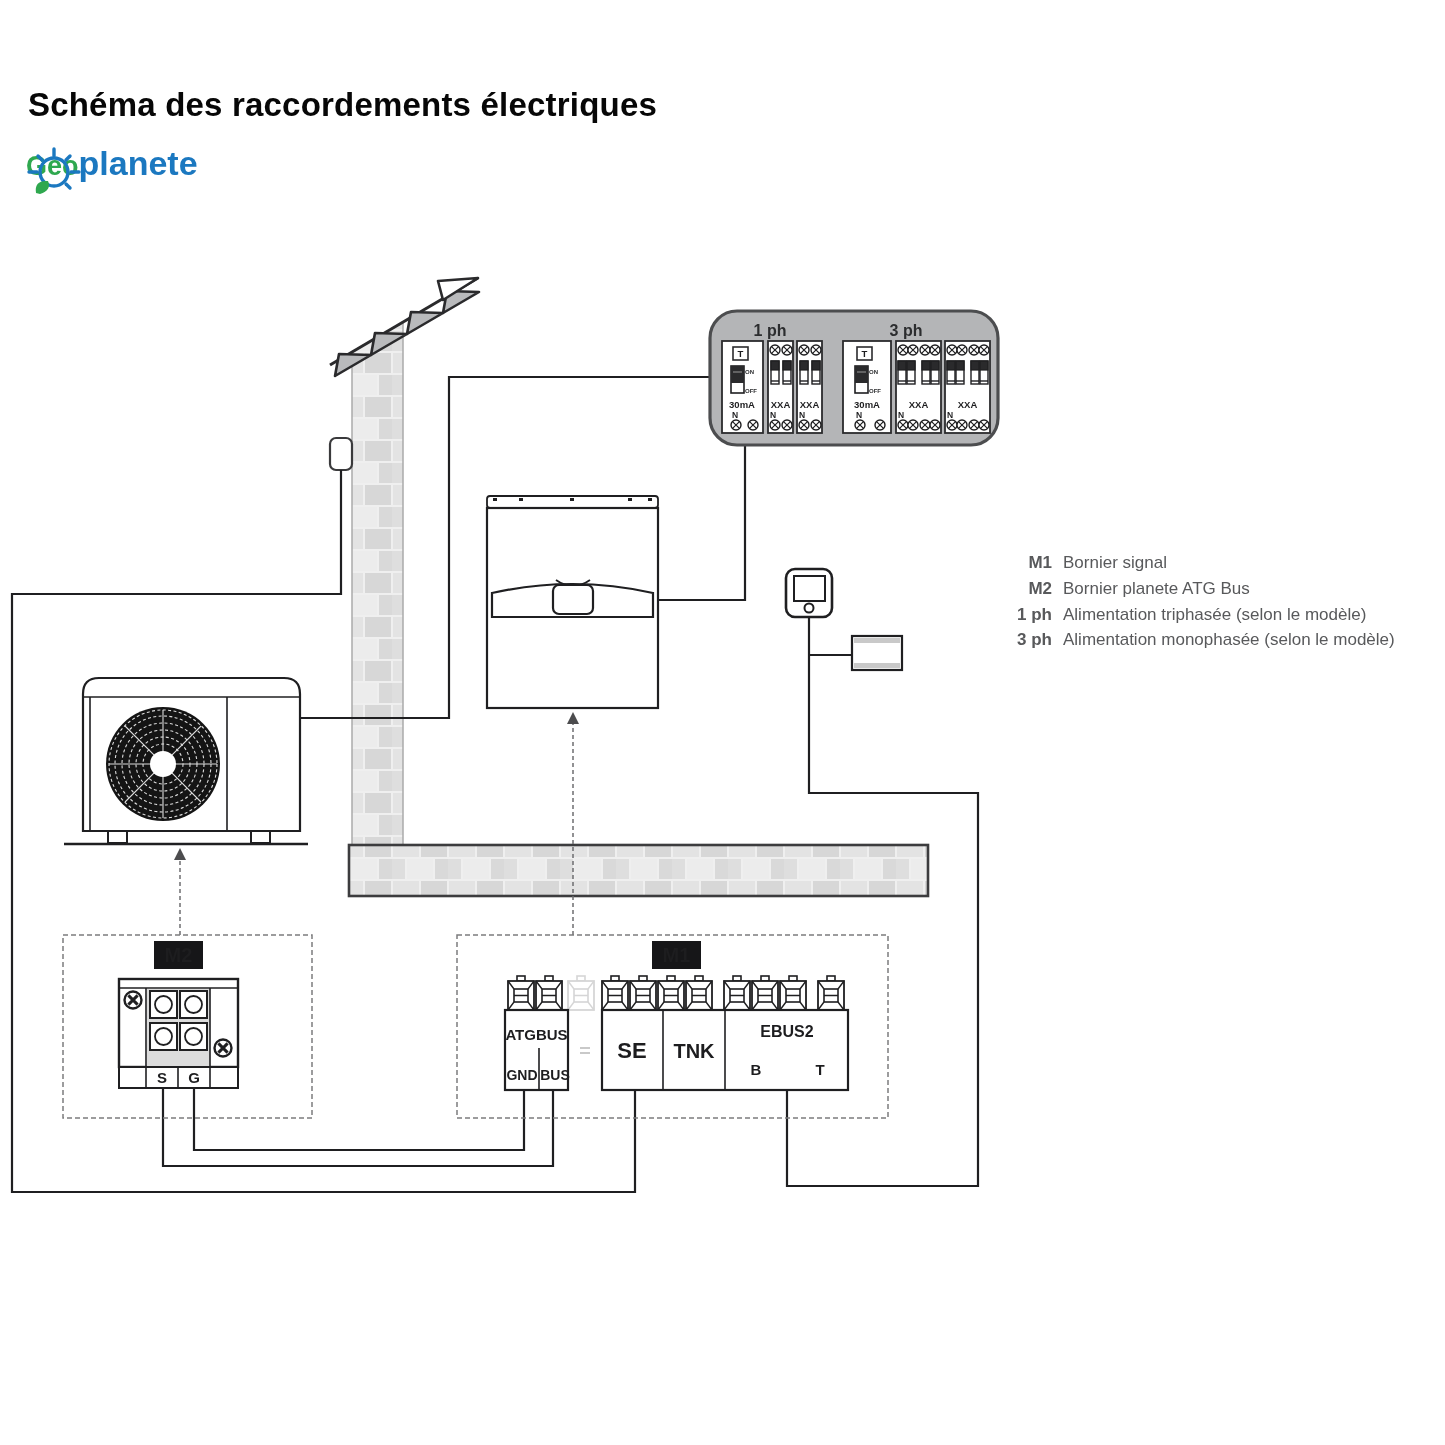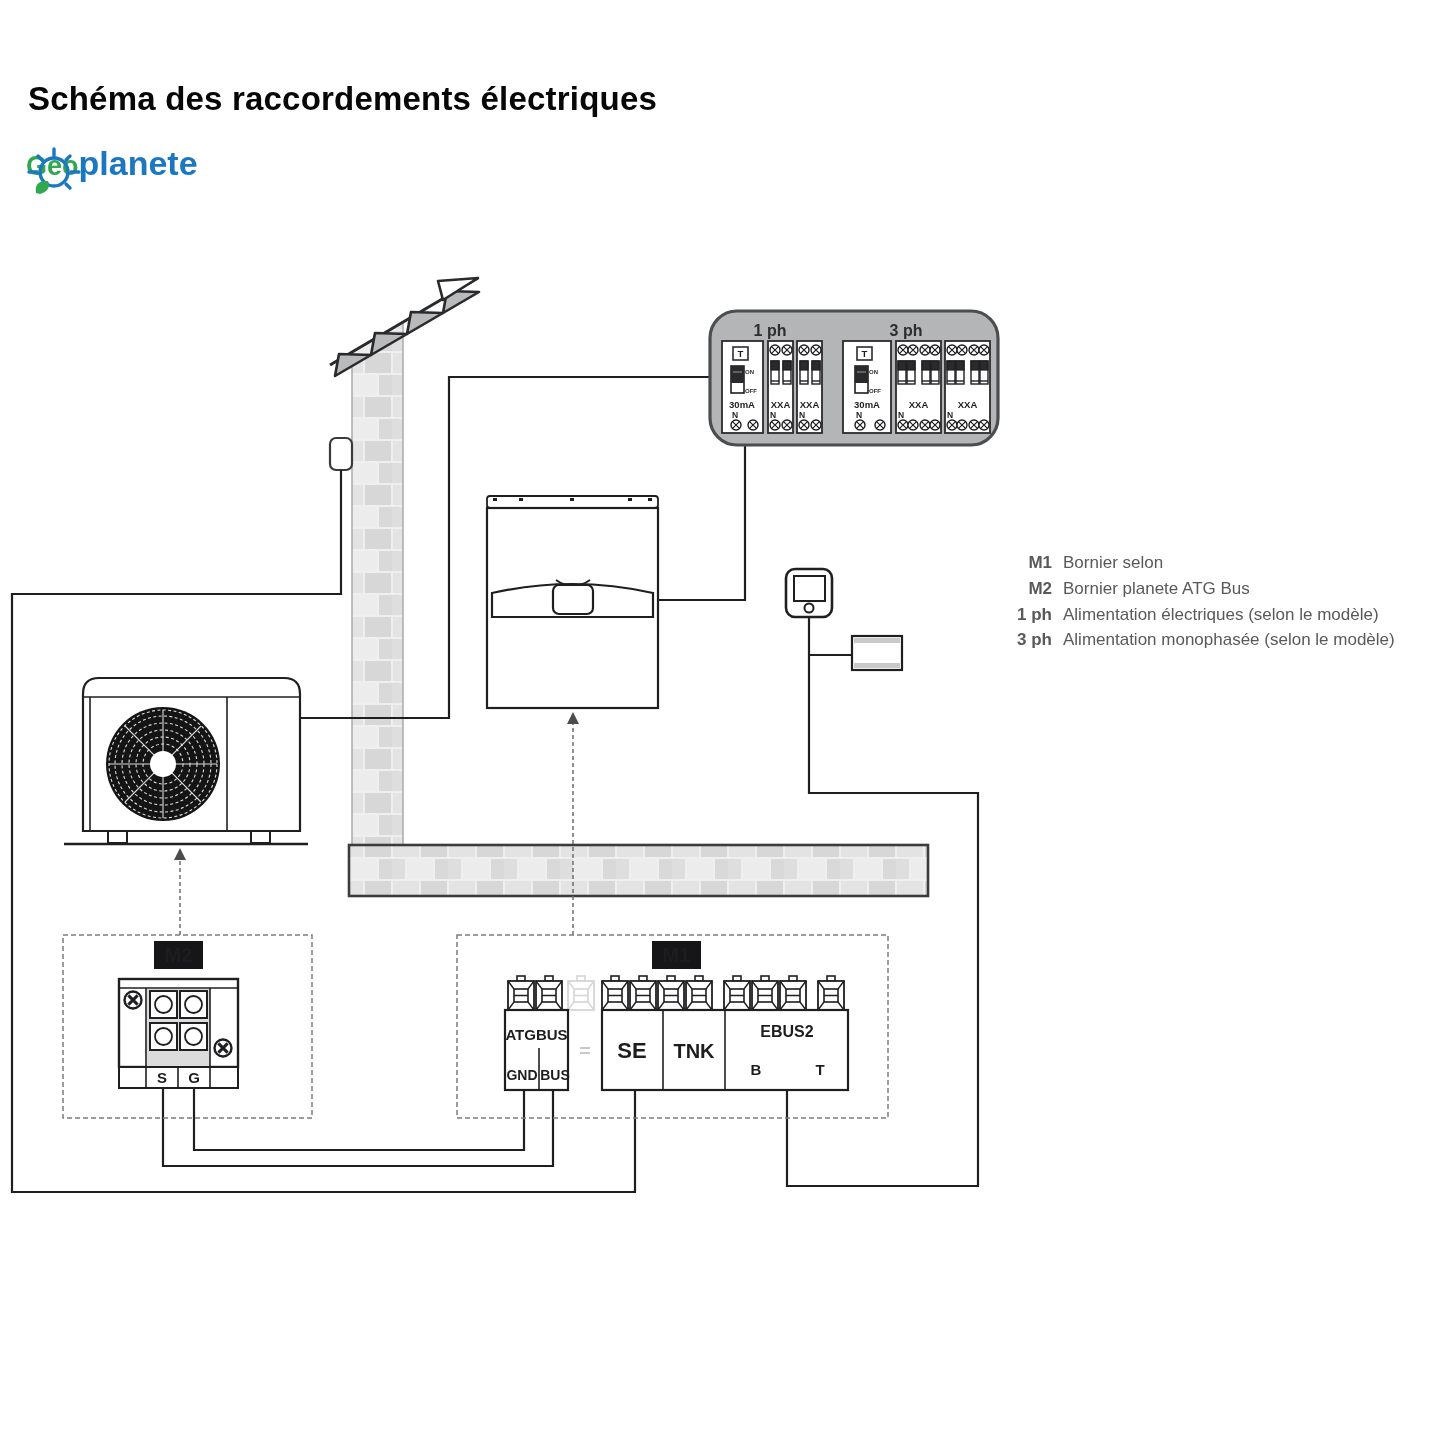--- a/index.html
+++ b/index.html
@@ -1,18 +1,18 @@
 <!DOCTYPE html>
 <html><head>
 <meta charset="utf-8">
 <style>
   html,body{margin:0;padding:0;background:#ffffff;}
   #stage{position:relative;width:1445px;height:1445px;background:#fff;overflow:hidden;
          font-family:"Liberation Sans", sans-serif;}
-  #page-title{position:absolute;left:28px;top:80px;margin:0;font-size:33px;font-weight:bold;
+  #page-title{position:absolute;left:28px;top:86px;margin:0;font-size:33px;font-weight:bold;
               letter-spacing:.2px;color:#070707;font-family:"Liberation Sans",sans-serif;}
   #logo{position:absolute;left:26px;top:144px;display:flex;align-items:center;gap:8px;}
   #logo .geo{color:#2fa84f;font-size:27px;font-weight:bold;}
   #logo .planete{color:#1b78c0;font-size:34px;font-weight:bold;}
   #legend{position:absolute;left:1008px;top:550px;color:#58595b;font-size:17px;line-height:25.8px;}
   #legend .lrow{display:flex;}
   #legend .lkey{display:inline-block;width:44px;text-align:right;font-weight:bold;flex:0 0 44px;}
   #legend .lval{margin-left:11px;white-space:nowrap;}
   svg{position:absolute;left:0;top:0;}
   svg text{font-family:"Liberation Sans",sans-serif;fill:#1d1d1f;}
@@ -45,29 +45,29 @@
         <line x1="40" y1="40" x2="44" y2="44"></line>
       </g>
       <path d="M10,49 Q8,36 22,37 Q26,46 14,50 Z" fill="#2fa84f"></path>
     </svg>
     <div><span class="geo">Geo</span><span class="planete">planete</span></div>
   </div>
 
   <div id="legend">
     <div class="lrow">
       <span class="lkey">M1</span>
-      <span class="lval">Bornier selon</span>
+      <span class="lval">Bornier signal</span>
     </div>
     <div class="lrow">
       <span class="lkey">M2</span>
       <span class="lval">Bornier planete ATG Bus</span>
     </div>
     <div class="lrow">
       <span class="lkey">1 ph</span>
-      <span class="lval">Alimentation électriques (selon le modèle)</span>
+      <span class="lval">Alimentation triphasée (selon le modèle)</span>
     </div>
     <div class="lrow">
       <span class="lkey">3 ph</span>
       <span class="lval">Alimentation monophasée (selon le modèle)</span>
     </div>
   </div>
 
   <svg width="1445" height="1445" viewBox="0 0 1445 1445">
     <defs>
       <g id="oplus">

